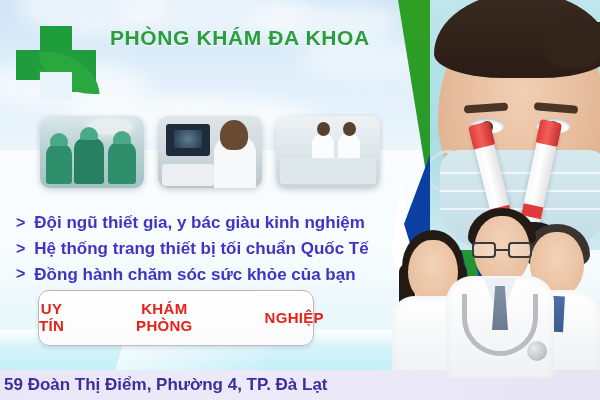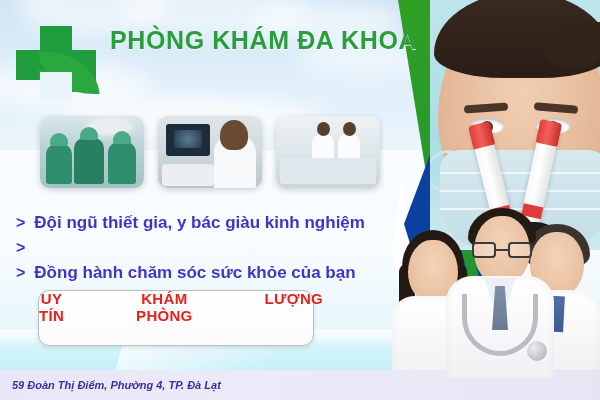--- a/index.html
+++ b/index.html
@@ -207,21 +207,21 @@
     transform:rotate(-4deg);
   }
   .leaf-stem {
     position:absolute; left:24px; top:46px; width:40px; height:22px;
     border-left:6px solid #2aa83f; border-bottom:6px solid #2aa83f;
     border-radius:0 0 0 26px;
   }
   
   .kicker {
     position:absolute; left:110px; top:26px;
-    font-size:25px; font-weight:bold; letter-spacing:.6px;
+    font-size:21px; font-weight:bold; letter-spacing:.6px;
     color:#2a9d3c; white-space:nowrap;
     text-shadow:0 1px 0 rgba(255,255,255,.8);
   }
   .title {
     position:absolute; left:108px; top:47px;
     font-size:50px; font-weight:bold; letter-spacing:2px;
     color:#27963a; white-space:nowrap; line-height:1;
     text-shadow:0 2px 0 rgba(255,255,255,.55);
   }
   
@@ -255,40 +255,40 @@
     font-size:17px; font-weight:bold; color:#4034c4;
     line-height:1.52; white-space:nowrap;
     text-shadow:0 1px 0 rgba(255,255,255,.7);
   }
   .chev { color:#4034c4; font-size:16px; font-weight:bold; }
   
   .valuebox {
     position:absolute; left:38px; top:290px; width:276px; height:56px;
     background:linear-gradient(180deg,#ffffff,#fbfbfc);
     border:1px solid #b9bcc0; border-radius:11px;
-    display:flex; align-items:flex-start;
+    display:flex; align-items:center;
     box-shadow:0 2px 4px rgba(0,0,0,.1);
     gap:36px;
   }
   .vcell {
     flex:1; display:flex; flex-direction:column;
     align-items:center; justify-content:center;
     color:#e8201a; font-weight:bold; font-size:15px; line-height:1.12;
     letter-spacing:.3px;
   }
   .vdiv { width:1px; background:#c2c5c9; margin:8px 0; }
   
   .footer {
     position:absolute; left:0; bottom:0; width:600px; height:30px;
     background:linear-gradient(90deg,#e9e6f7 0%,#ece9f8 40%,#eae8f6 70%,#e7e4f4 100%);
     display:flex; align-items:center;
   }
   .footer .addr {
-    position:absolute; left:12px;
-    font-size:11px; font-weight:bold; color:#3b2f9e; white-space:nowrap;font-style:italic;
+    position:absolute; left:4px;
+    font-size:17px; font-weight:bold; color:#3b2f9e; white-space:nowrap;
   }
   .footer .hot {
     position:absolute; left:316px;
     font-size:12.5px; font-weight:bold; color:#3b2f9e; white-space:nowrap;
   }
 </style>
 </head>
 <body>
 
 <div class="banner">
@@ -403,40 +403,41 @@
     </div>
   </div>
 
   <div class="bullets">
     <div class="bullet">
       <span class="chev">&gt;</span>
       <span>Đội ngũ thiết gia, y bác giàu kinh nghiệm</span>
     </div>
     <div class="bullet">
       <span class="chev">&gt;</span>
+      <span>Hệ thống trang thiết bị tối chuẩn Quốc Tế</span>
     </div>
     <div class="bullet">
       <span class="chev">&gt;</span>
       <span>Đồng hành chăm sóc sức khỏe của bạn</span>
     </div>
   </div>
 
   <div class="valuebox">
     <div class="vcell">
       <span>UY</span>
       <span>TÍN</span>
     </div>
     <div class="vdiv"></div>
     <div class="vcell">
       <span>KHÁM</span>
       <span>PHÒNG</span>
     </div>
     <div class="vdiv"></div>
     <div class="vcell">
-      <span>LƯỢNG</span>
+      <span>NGHIỆP</span>
     </div>
   </div>
 
   <div class="footer">
     <span class="addr">59 Đoàn Thị Điểm, Phường 4, TP. Đà Lạt</span>
   </div>
 
 </div>
 
 </body></html>

